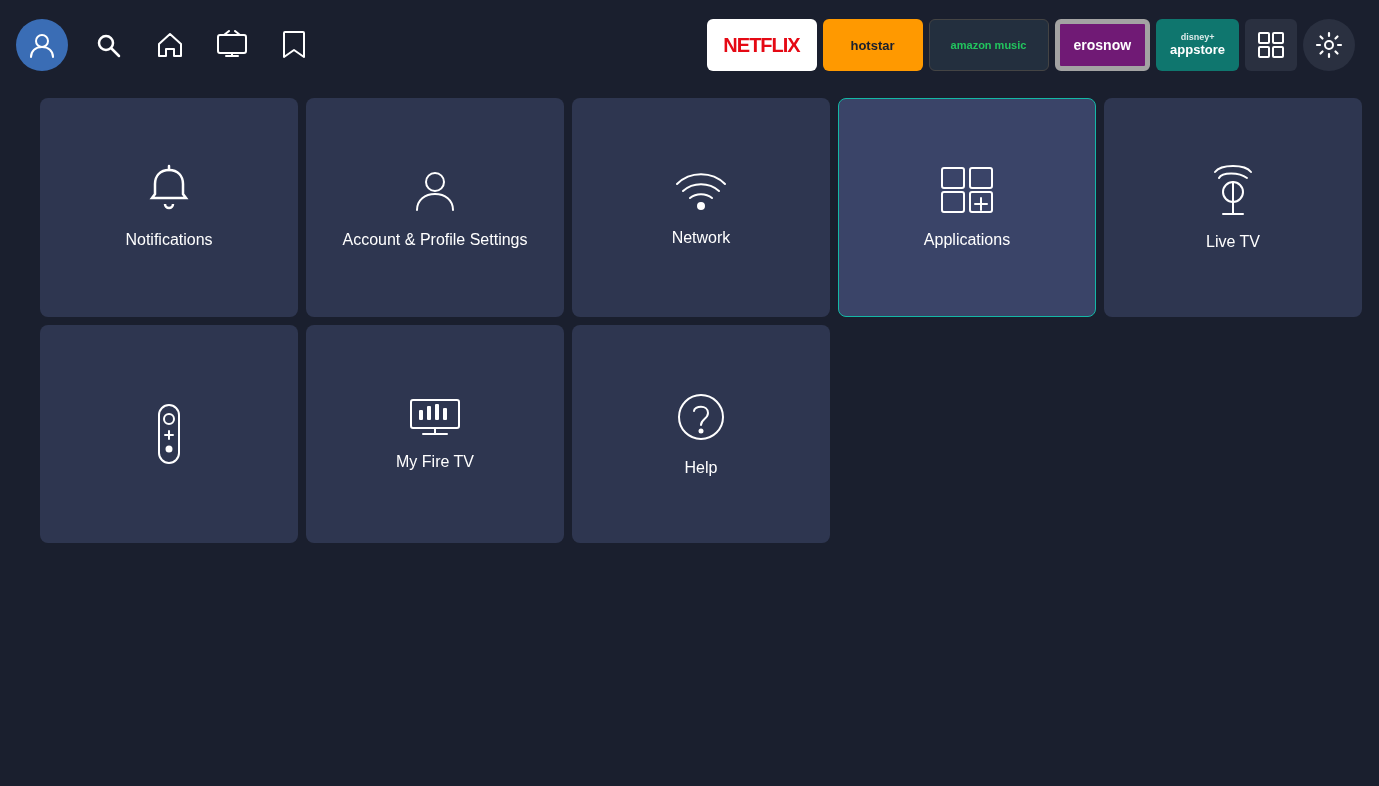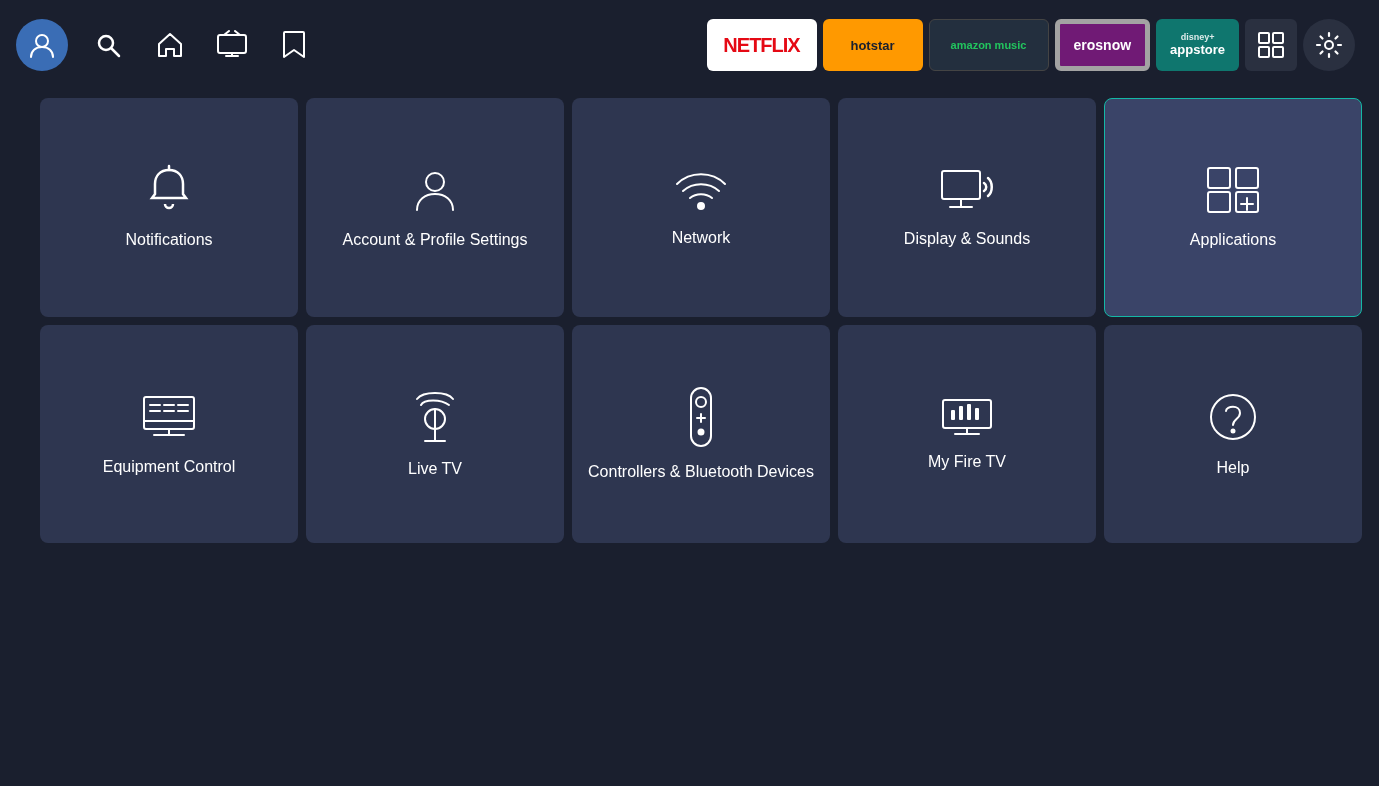--- a/index.html
+++ b/index.html
@@ -325,66 +325,36 @@
       <svg width="56" height="48" viewBox="0 0 56 48" stroke="white" fill="none" stroke-width="2.5">
         <path d="M4 18c13-13 35-13 48 0" stroke-linecap="round"></path>
         <path d="M10 25c10-9 26-9 36 0" stroke-linecap="round"></path>
         <path d="M17 32c6-5 16-5 22 0" stroke-linecap="round"></path>
         <circle cx="28" cy="40" r="3" fill="white"></circle>
       </svg>
     </div>
     <span class="tile-label">Network</span>
   </div>
 
-  <div class="settings-tile">
-    <div class="tile-icon">
-      <svg width="58" height="50" viewBox="0 0 58 50" stroke="white" fill="none" stroke-width="2.5">
-        <rect x="4" y="6" width="38" height="28" rx="2"></rect>
-        <line x1="12" y1="42" x2="34" y2="42" stroke-linecap="round"></line>
-        <line x1="23" y1="34" x2="23" y2="42" stroke-width="2"></line>
-        <path d="M46 18c3 2 3 6 0 8" stroke-linecap="round" stroke-width="2.5"></path>
-        <path d="M50 13c5 4 5 14 0 18" stroke-linecap="round" stroke-width="2.5"></path>
-      </svg>
-    </div>
-    <span class="tile-label">Display &amp; Sounds</span>
-  </div>
 
   <div class="settings-tile active">
     <div class="tile-icon">
       <svg width="58" height="52" viewBox="0 0 58 52" stroke="white" fill="none" stroke-width="2.5">
         <rect x="4" y="4" width="22" height="20" rx="2"></rect>
         <rect x="32" y="4" width="22" height="20" rx="2"></rect>
         <rect x="4" y="28" width="22" height="20" rx="2"></rect>
         <rect x="32" y="28" width="22" height="20" rx="2"></rect>
 
         <line x1="43" y1="34" x2="43" y2="46" stroke-linecap="round"></line>
         <line x1="37" y1="40" x2="49" y2="40" stroke-linecap="round"></line>
       </svg>
     </div>
     <span class="tile-label">Applications</span>
   </div>
 
-  <div class="settings-tile">
-    <div class="tile-icon">
-      <svg width="58" height="52" viewBox="0 0 58 52" stroke="white" fill="none" stroke-width="2.5">
-        <rect x="4" y="6" width="50" height="32" rx="2"></rect>
-        <line x1="4" y1="30" x2="54" y2="30"></line>
-        <line x1="14" y1="44" x2="44" y2="44" stroke-linecap="round"></line>
-        <line x1="29" y1="38" x2="29" y2="44"></line>
-
-        <line x1="10" y1="14" x2="20" y2="14" stroke-linecap="round"></line>
-        <line x1="24" y1="14" x2="34" y2="14" stroke-linecap="round"></line>
-        <line x1="38" y1="14" x2="48" y2="14" stroke-linecap="round"></line>
-        <line x1="10" y1="20" x2="20" y2="20" stroke-linecap="round"></line>
-        <line x1="24" y1="20" x2="34" y2="20" stroke-linecap="round"></line>
-        <line x1="38" y1="20" x2="48" y2="20" stroke-linecap="round"></line>
-      </svg>
-    </div>
-    <span class="tile-label">Equipment Control</span>
-  </div>
 
   <div class="settings-tile">
     <div class="tile-icon">
       <svg width="52" height="56" viewBox="0 0 52 56" stroke="white" fill="none" stroke-width="2.5">
         <circle cx="26" cy="30" r="10"></circle>
         <line x1="26" y1="30" x2="26" y2="52" stroke-linecap="round"></line>
         <line x1="16" y1="52" x2="36" y2="52" stroke-linecap="round"></line>
         <path d="M12 16c3-6 20-6 28 0" stroke-linecap="round"></path>
         <path d="M8 10C14 2 38 2 44 10" stroke-linecap="round"></path>
         <line x1="26" y1="20" x2="26" y2="30" stroke-linecap="round"></line>
@@ -396,21 +366,20 @@
   <div class="settings-tile">
     <div class="tile-icon">
       <svg width="36" height="62" viewBox="0 0 36 62" stroke="white" fill="none" stroke-width="2.5">
         <rect x="8" y="2" width="20" height="58" rx="10"></rect>
         <circle cx="18" cy="16" r="5"></circle>
         <line x1="18" y1="28" x2="18" y2="36" stroke-linecap="round"></line>
         <line x1="14" y1="32" x2="22" y2="32" stroke-linecap="round"></line>
         <circle cx="18" cy="46" r="2.5" fill="white"></circle>
       </svg>
     </div>
-    <span class="tile-label">Controllers &amp; Bluetooth Devices</span>
   </div>
 
 
 
   <div class="settings-tile">
     <div class="tile-icon">
       <svg width="56" height="42" viewBox="0 0 56 42" stroke="white" fill="none" stroke-width="2.5">
         <rect x="4" y="4" width="48" height="28" rx="2"></rect>
         <line x1="16" y1="38" x2="40" y2="38" stroke-linecap="round"></line>
         <line x1="28" y1="32" x2="28" y2="38"></line>

